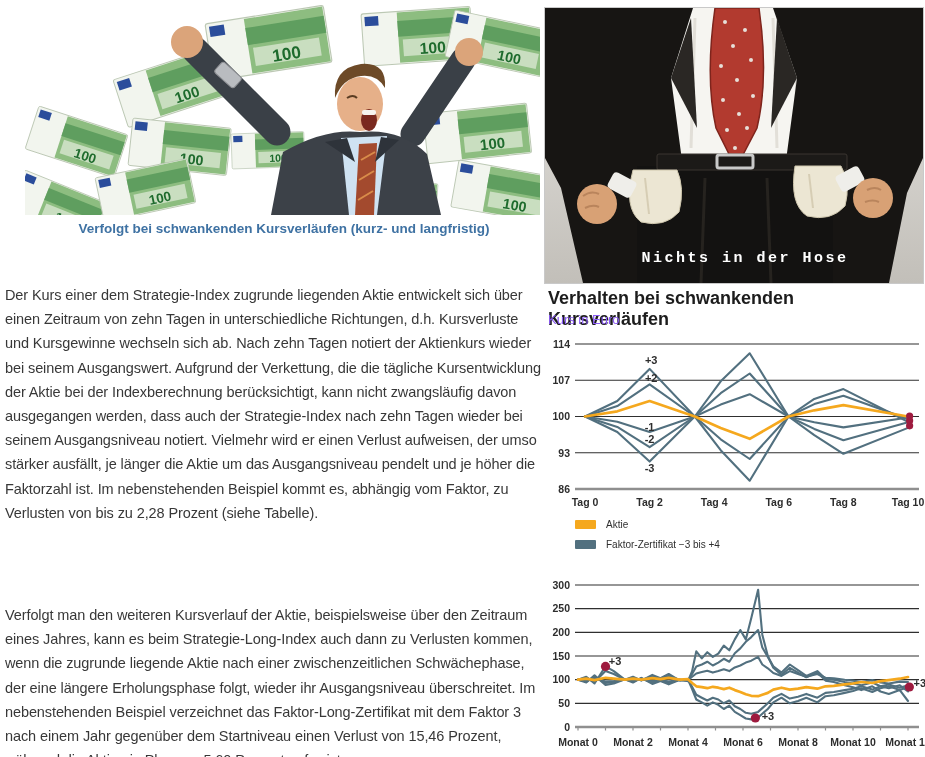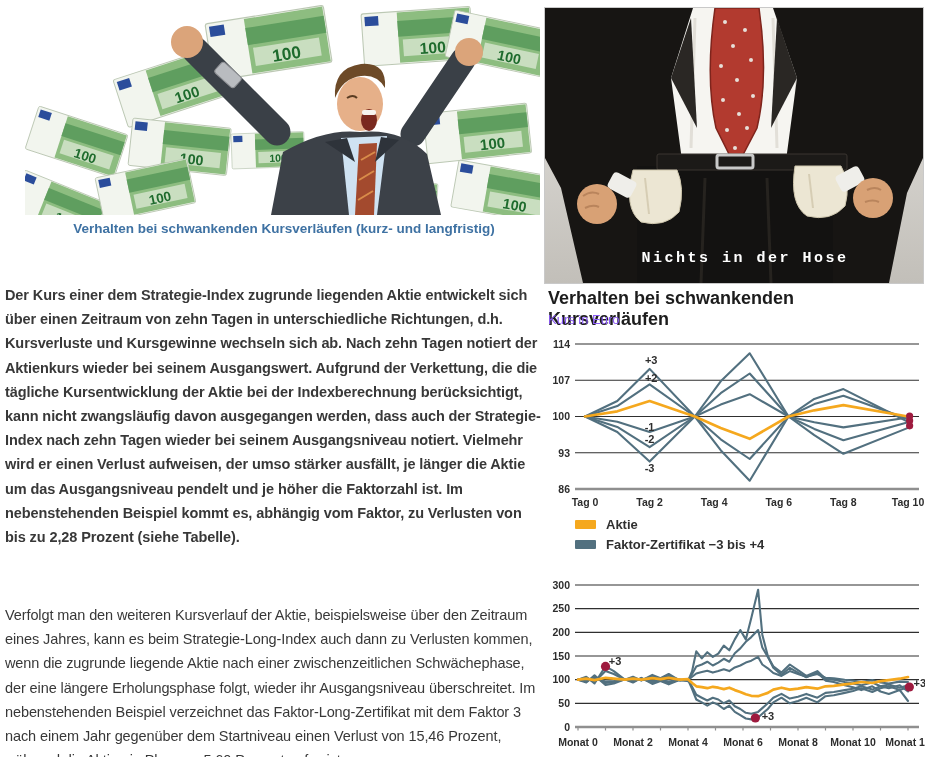--- a/index.html
+++ b/index.html
@@ -3,28 +3,28 @@
 <meta charset="utf-8">
 <style>
   html,body{margin:0;padding:0;background:#ffffff;}
   .page{position:relative;width:925px;height:757px;background:#ffffff;overflow:hidden;
         font-family:"Liberation Sans",sans-serif;}
   .abs{position:absolute;}
   .caption-left{left:28px;top:221px;width:512px;text-align:center;
         font-size:13.5px;font-weight:bold;color:#3F72A3;}
   .para{left:5px;width:538px;font-size:14.5px;line-height:24.2px;color:#383838;
         letter-spacing:-0.1px;}
-  #para1{top:283px;font-weight:bold;}
+  #para1{top:283px;}
   #para2{top:571px;margin-top:32px;}
   .chart-heading{left:548px;top:288px;width:372px;font-size:18px;font-weight:bold;color:#1c1c1c;}
   .chart-subheading{left:548px;top:312px;width:372px;font-size:13px;color:#8b5cf6;}
   .legend{left:575px;top:514px;}
   .legend-row{display:flex;align-items:center;height:20px;}
   .legend-swatch{width:21px;height:9px;margin-right:10px;border-radius:1px;}
-  .legend-label{font-size:13px;font-weight:700;color:#2f2f2f;}
+  .legend-label{font-size:10px;font-weight:400;color:#2f2f2f;}
   svg text.tick{font-family:"Liberation Sans",sans-serif;font-size:10.5px;font-weight:700;fill:#2d2d2d;}
   svg text.ann{font-family:"Liberation Sans",sans-serif;font-size:11px;font-weight:700;fill:#2d2d2d;}
   .photo-frame{outline:1px solid #c9c9c9;}
   .overlay-text{font-family:"Liberation Mono","DejaVu Sans Mono",monospace;font-weight:bold;
         font-size:15px;fill:#ffffff;letter-spacing:2.5px;}
 </style>
 </head>
 <body>
 
 <div class="page">
@@ -74,21 +74,21 @@
       <polygon points="316,136 362,134 352,213 324,213" fill="#cfe2f2"></polygon>
       <polygon points="334,142 352,141 349,213 330,213" fill="#a34a2e"></polygon>
       <line x1="336" y1="158" x2="350" y2="150" stroke="#d98c4a" stroke-width="2"></line>
       <line x1="334" y1="178" x2="349" y2="169" stroke="#d98c4a" stroke-width="2"></line>
       <line x1="333" y1="198" x2="348" y2="189" stroke="#d98c4a" stroke-width="2"></line>
       <path d="M300,140 L322,136 L330,160 Z" fill="#2e333a"></path>
       <path d="M374,138 L356,135 L350,160 Z" fill="#2e333a"></path>
     </g>
   </svg>
 
-  <div class="abs caption-left">Verhalten bei schwankenden Kursverläufen (kurz- und langfristig)</div>
+  <div class="abs caption-left">Verfolgt bei schwankenden Kursverläufen (kurz- und langfristig)</div>
 
   <div class="abs para" id="para1">Der Kurs einer dem Strategie-Index zugrunde liegenden Aktie entwickelt sich über einen Zeitraum von zehn Tagen in unterschiedliche Richtungen, d.h. Kursverluste und Kursgewinne wechseln sich ab. Nach zehn Tagen notiert der Aktienkurs wieder bei seinem Ausgangswert. Aufgrund der Verkettung, die die tägliche Kursentwicklung der Aktie bei der Indexberechnung berücksichtigt, kann nicht zwangsläufig davon ausgegangen werden, dass auch der Strategie-Index nach zehn Tagen wieder bei seinem Ausgangsniveau notiert. Vielmehr wird er einen Verlust aufweisen, der umso stärker ausfällt, je länger die Aktie um das Ausgangsniveau pendelt und je höher die Faktorzahl ist. Im nebenstehenden Beispiel kommt es, abhängig vom Faktor, zu Verlusten von bis zu 2,28 Prozent (siehe Tabelle).</div>
   <div class="abs para" id="para2">Verfolgt man den weiteren Kursverlauf der Aktie, beispielsweise über den Zeitraum eines Jahres, kann es beim Strategie-Long-Index auch dann zu Verlusten kommen, wenn die zugrunde liegende Aktie nach einer zwischenzeitlichen Schwächephase, der eine längere Erholungsphase folgt, wieder ihr Ausgangsniveau überschreitet. Im nebenstehenden Beispiel verzeichnet das Faktor-Long-Zertifikat mit dem Faktor 3 nach einem Jahr gegenüber dem Startniveau einen Verlust von 15,46 Prozent, während die Aktie ein Plus von 5,60 Prozent aufweist.</div>
 
   <svg class="abs photo-frame" style="left:545px;top:8px;" width="378" height="275" viewBox="0 0 378 275">
     <defs>
       <linearGradient id="bgGrad" x1="0" y1="0" x2="0" y2="1">
         <stop offset="0" stop-color="#e9e7e3"></stop>
         <stop offset="1" stop-color="#c2bfb9"></stop>
       </linearGradient>

